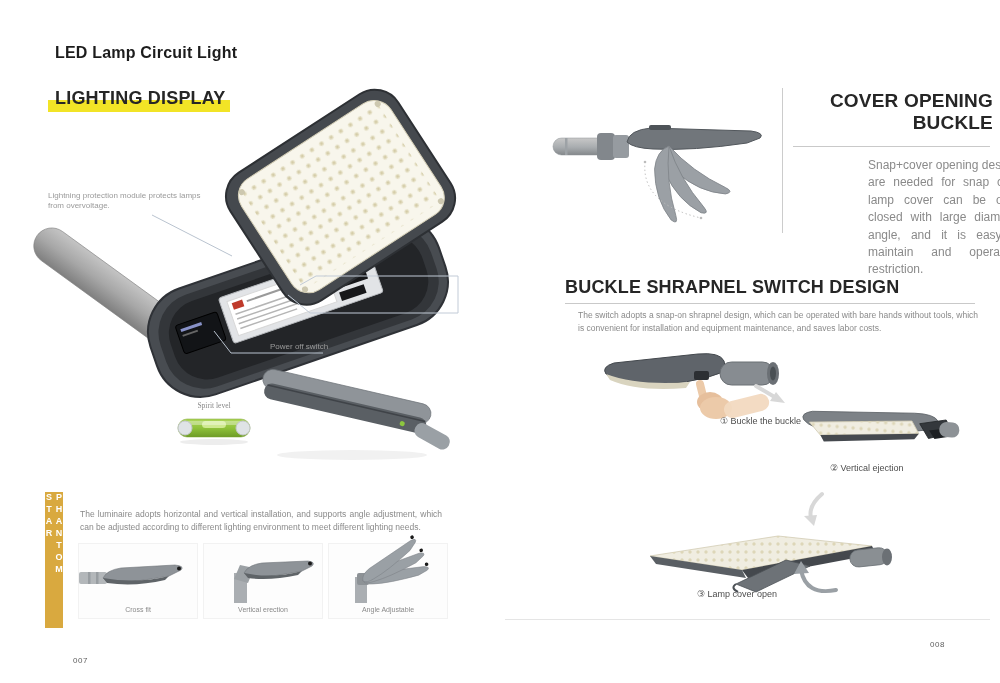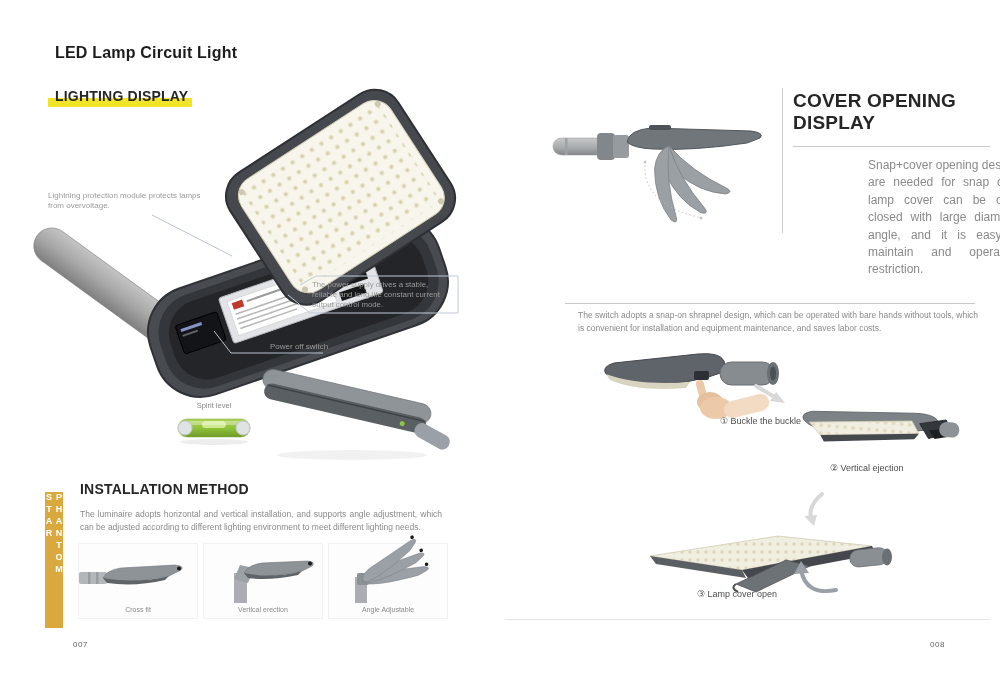--- a/index.html
+++ b/index.html
@@ -6,21 +6,21 @@
     --accent-yellow:#F2E426;
     --banner-gold:#D9A93F;
     --heading-text:#262626;
     --body-text:#8a8a8a;
   }
   html,body{margin:0;padding:0;background:#fff;}
   .sheet{position:relative;width:1000px;height:683px;background:#ffffff;overflow:hidden;
          font-family:"Liberation Sans","DejaVu Sans",sans-serif;color:var(--heading-text);}
   .abs{position:absolute;}
   .doc-title{font-size:16px;font-weight:700;color:#1c1c1c;letter-spacing:.2px;}
-  .h1{font-size:14px;font-weight:700;color:var(--heading-text);letter-spacing:.2px;white-space:nowrap;}
+  .h1{font-size:18px;font-weight:700;color:var(--heading-text);letter-spacing:.2px;white-space:nowrap;}
   .h1.cover{font-size:19px;line-height:1.15;white-space:normal;}
   .hl{display:inline-block;background:linear-gradient(to bottom,transparent 52%,var(--accent-yellow) 52%);
       padding:0 4px 3px 7px;margin-left:-7px;}
   .body-text{font-size:8.5px;line-height:1.5;color:var(--body-text);text-align:justify;}
   .callout{font-size:8px;line-height:1.3;color:#9a9a9a;}
   .thin-line{background:#c9c9c9;height:1px;}
   .vline{background:#cccccc;width:1px;}
   .footer-line{background:#e5e5e5;height:1px;}
   .page-num{font-size:8px;color:#5e5e5e;letter-spacing:.5px;}
   .step-label{font-size:9px;color:#4d4d4d;white-space:nowrap;}
@@ -104,25 +104,24 @@
   </svg>
 
   <svg class="abs" style="left:0;top:0;pointer-events:none;" width="500" height="470" viewBox="0 0 500 470" aria-hidden="true">
     <line x1="152" y1="215" x2="232" y2="256" stroke="#b9c3cf" stroke-width="1"></line>
     <path d="M288,295 L310,313 L458,313 L458,276 L316,276 L300,285" fill="none" stroke="#c2cbd7" stroke-width="1"></path>
     <path d="M214,331 L231,353 L323,353" fill="none" stroke="#b9c3cf" stroke-width="1"></path>
   </svg>
 
   <div class="abs callout" style="left:48px;top:191px;width:160px;">Lightning protection module protects lamps from overvoltage.</div>
 
-  <div class="abs callout" style="left:312px;top:280px;width:142px;font-size:7.8px;">The power supply drives a stable, reliable and long-life constant current output control mode.</div>
 
   <div class="abs callout" style="left:234px;top:342px;padding-left:36px;">Power off switch</div>
 
-  <div class="abs callout" style="left:172px;top:401px;width:84px;text-align:center;font-size:7.5px;color:#888;">Spirit level</div>
+  <div class="abs callout" style="left:172px;top:401px;width:84px;text-align:center;font-size:7.5px;color:#888;font-family:Liberation Serif, serif;">Spirit level</div>
 
   <svg class="abs" style="left:172px;top:412px;" width="84" height="34" viewBox="0 0 84 34" aria-hidden="true">
     <defs>
       <linearGradient id="gGreen" x1="0" y1="0" x2="0" y2="1">
         <stop offset="0" stop-color="#aed65a"></stop>
           <stop offset="0.5" stop-color="#8fc23a"></stop>
           <stop offset="1" stop-color="#6e9c27"></stop>
       </linearGradient>
     </defs>
     <ellipse cx="42" cy="30" rx="34" ry="3" fill="#ededed"></ellipse>
@@ -137,21 +136,20 @@
     <ellipse cx="100" cy="95" rx="75" ry="5" fill="#f1f1f1"></ellipse>
     <g transform="rotate(13 100 50)">
       <rect x="6" y="28" width="172" height="20" rx="10" fill="#8f9499" stroke="#6f7479" stroke-width="0.7"></rect>
       <rect x="10" y="42" width="166" height="16" rx="8" fill="#5a5f64"></rect>
       <rect x="12" y="44" width="162" height="1.5" fill="#3f4348"></rect>
       <circle cx="152" cy="52" r="2.5" fill="#8dc63f"></circle>
       <rect x="166" y="46" width="38" height="15" rx="7" fill="#9aa0a5" transform="rotate(16 170 52)"></rect>
     </g>
   </svg>
 
-  <div class="abs h1" style="left:80px;top:481px;">INSTALLATION METHOD</div>
 
   <div class="abs body-text" style="left:80px;top:508px;width:362px;">The luminaire adopts horizontal and vertical installation, and supports angle adjustment, which can be adjusted according to different lighting environment to meet different lighting needs.</div>
 
   <div class="abs thumb-row" style="left:78px;top:543px;">
     <div class="thumb">
       <svg width="118" height="52" viewBox="0 0 118 52" aria-hidden="true">
         <rect x="0" y="21" width="28" height="12" rx="2" fill="#b3b7ba"></rect>
         <rect x="9" y="21" width="2.5" height="12" fill="#989da1"></rect>
         <rect x="17" y="21" width="2.5" height="12" fill="#989da1"></rect>
         <path d="M24,27 Q28,19 42,17 L96,14 Q106,15 102,19 L90,25 Q58,31 38,31 Q28,31 24,27 Z" fill="#8e9398" stroke="#6e7378" stroke-width="0.6"></path>
@@ -182,21 +180,21 @@
         <circle cx="99" cy="20" r="1.8" fill="#1a1a1a" transform="rotate(-6 34 30)"></circle>
         <circle cx="99" cy="20" r="1.8" fill="#1a1a1a" transform="rotate(-19 34 30)"></circle>
         <circle cx="99" cy="20" r="1.8" fill="#1a1a1a" transform="rotate(-33 34 30)"></circle>
       </svg>
       <div class="thumb-label">Angle Adjustable</div>
     </div>
   </div>
 
   <div class="abs banner" style="left:45px;top:492px;">PHANTOM STAR</div>
 
-  <div class="abs page-num" style="left:48px;top:640px;padding-left:25px;">007</div>
+  <div class="abs page-num" style="left:48px;top:656px;padding-left:25px;">007</div>
 
   <svg class="abs" style="left:553px;top:86px;" width="220" height="148" viewBox="0 0 220 148" aria-hidden="true">
     <defs>
       <linearGradient id="gPole2" x1="0" y1="0" x2="0" y2="1">
         <stop offset="0" stop-color="#c8c8c8"></stop>
           <stop offset="0.55" stop-color="#a8acaf"></stop>
           <stop offset="1" stop-color="#84888b"></stop>
       </linearGradient>
     </defs>
     <rect x="0" y="52" width="52" height="17" rx="8.5" fill="url(#gPole2)" stroke="#8d9296" stroke-width="0.5"></rect>
@@ -210,29 +208,30 @@
       <path transform="rotate(62 116 60)" d="M116,60 Q150,66 186,58 Q196,56 190,63 Q168,78 138,76 Q120,73 116,60 Z"></path>
       <path transform="rotate(86 116 60)" d="M116,60 Q150,66 186,58 Q196,56 190,63 Q168,78 138,76 Q120,73 116,60 Z"></path>
     </g>
     <path d="M92,76 Q88,118 148,132" fill="none" stroke="#bcbcbc" stroke-width="1" stroke-dasharray="0.6,3.4" stroke-linecap="round"></path>
     <circle cx="92" cy="76" r="1.3" fill="#bcbcbc"></circle>
       <circle cx="148" cy="132" r="1.3" fill="#bcbcbc"></circle>
   </svg>
 
   <div class="abs vline" style="left:782px;top:88px;height:145px;"></div>
 
-  <div class="abs h1 cover" style="left:793px;top:90px;width:200px;">
+  <div class="abs h1 cover" style="left:793px;top:90px;width:200px;text-align:right;">
     <div>COVER OPENING</div>
-    <div>DISPLAY</div>
+    <div>BUCKLE</div>
   </div>
 
   <div class="abs thin-line" style="left:793px;top:146px;width:197px;"></div>
 
   <div class="abs body-text" style="left:836px;top:157px;width:198px;font-size:12px;line-height:1.45;margin-left:32px;">Snap+cover opening design, no tools are needed for snap closing. The lamp cover can be opened and closed with large diameter at any angle, and it is easy to install, maintain and operate without restriction.</div>
 
+  <div class="abs h1" style="left:565px;top:277px;">BUCKLE SHRAPNEL SWITCH DESIGN</div>
 
   <div class="abs thin-line" style="left:565px;top:303px;width:410px;"></div>
 
   <div class="abs body-text" style="left:565px;top:309px;width:400px;margin-left:13px;">The switch adopts a snap-on shrapnel design, which can be operated with bare hands without tools, which is convenient for installation and equipment maintenance, and saves labor costs.</div>
 
   <svg class="abs" style="left:598px;top:344px;" width="198" height="82" viewBox="0 0 198 82" aria-hidden="true">
     <path d="M8,30 Q3,23 16,19 L100,10 Q122,8 126,17 L128,27 Q92,42 42,40 Q16,40 8,30 Z" fill="#5f646a" stroke="#43484d" stroke-width="1"></path>
     <path d="M8,30 Q40,42 92,38 L88,44 Q40,48 12,36 Z" fill="#d9d4bf"></path>
     <rect x="96" y="27" width="15" height="9" rx="2" fill="#2c2f33"></rect>
     <rect x="122" y="18" width="54" height="23" rx="11.5" fill="#878c91" stroke="#6b7075" stroke-width="1"></rect>

